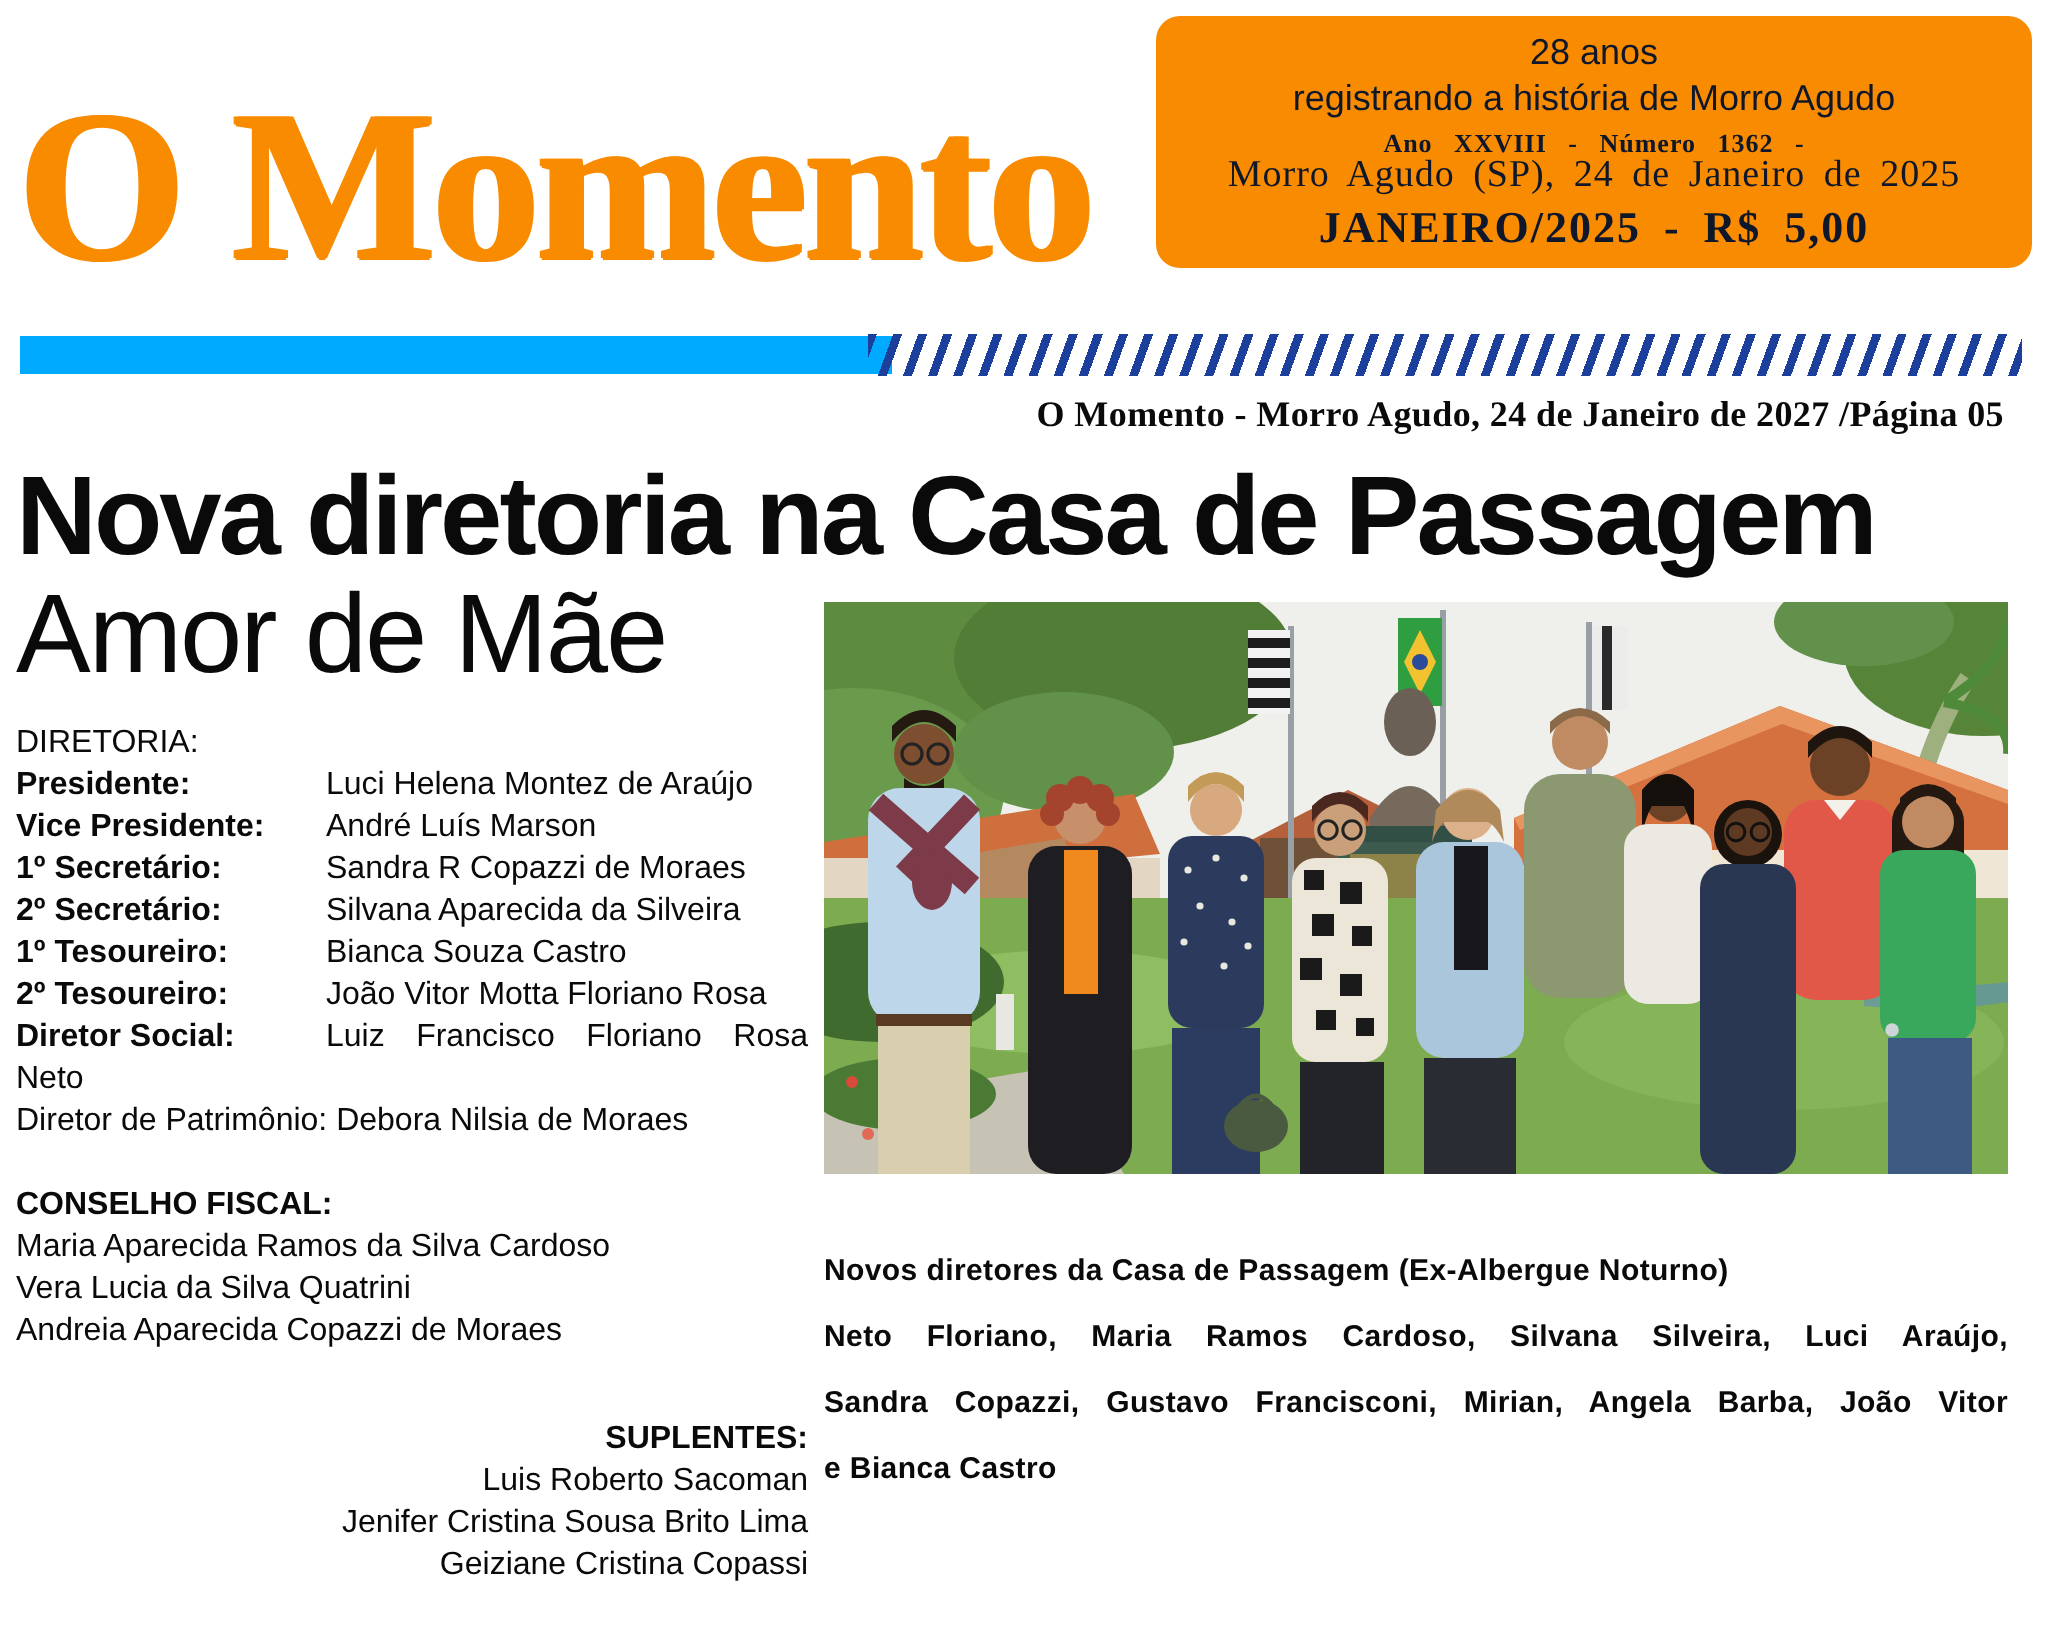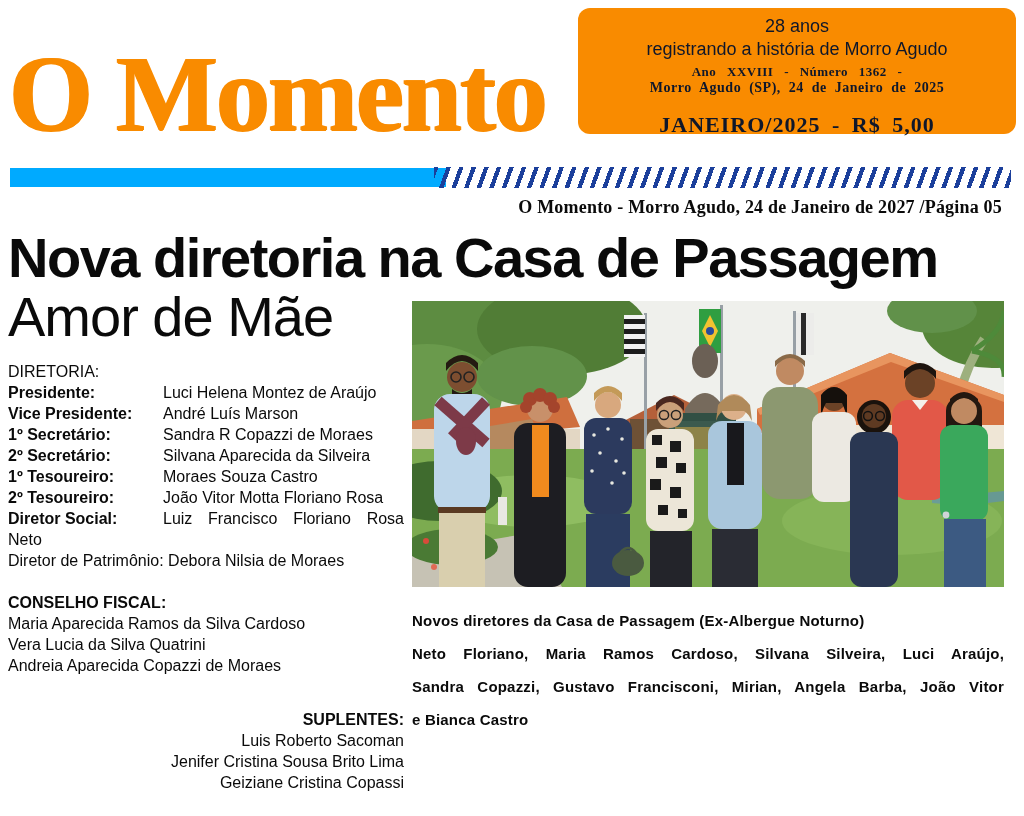--- a/index.html
+++ b/index.html
@@ -28,26 +28,26 @@
     text-align:center;padding-top:7px;
   }
   .info-box .tag1{font-size:18px;line-height:23px;}
   .info-box .tag2{font-size:18px;line-height:23px;}
   .info-box .ed{
     font-family:"Liberation Serif",serif;font-weight:700;
     font-size:13px;line-height:16px;word-spacing:7px;letter-spacing:.5px;
     margin-top:3px;
   }
   .info-box .ed2{
-    font-family:"Liberation Serif",serif;font-weight:700;
-    font-size:14px;line-height:16px;word-spacing:4px;letter-spacing:.5px;
+    font-family:"Liberation Serif",serif;font-weight:400;
+    font-size:19px;line-height:16px;word-spacing:4px;letter-spacing:.5px;
   }
   .info-box .price{
     font-family:"Liberation Serif",serif;font-weight:700;
-    font-size:22px;line-height:26px;margin-top:16px;
+    font-size:22px;line-height:26px;margin-top:5px;
     letter-spacing:1px;word-spacing:5px;
   }
   .stripe-bar{position:absolute;top:168px;left:10px;right:13px;height:19px;display:flex;}
   .stripe-bar .solid{width:436px;background:var(--bar-blue);}
   .stripe-bar .slashes{
     flex:1;margin-left:-12px;height:21px;margin-top:-1px;
     background:repeating-linear-gradient(110deg,var(--slash-navy) 0 4.2px,transparent 4.2px 11.8px);
   }
   .dateline{
     position:absolute;top:197px;right:22px;
@@ -77,21 +77,21 @@
   .kv{display:flex;}
   .kv .lbl{font-weight:700;width:155px;flex:none;}
   .kv .val{flex:1;}
   .wrap-row{text-align:justify;}
   .wrap-row .lbl{float:left;width:155px;font-weight:700;}
   .inline-row .lbl{font-weight:400;}
   .gap{height:21px;}
 
   
   .photo{display:block;width:592px;height:286px;}
-  .caption{margin-top:17px;width:592px;}
+  .caption{margin-top:32px;width:592px;}
   .caption p{
     font-weight:700;font-size:15px;line-height:33px;
     letter-spacing:.2px;
   }
   .caption p.just{text-align:justify;text-align-last:justify;}
 </style>
 </head>
 <body>
 
 <div class="masthead">
@@ -134,21 +134,21 @@
       <div class="kv">
         <span class="lbl">1º Secretário:</span>
         <span class="val">Sandra R Copazzi de Moraes</span>
       </div>
       <div class="kv">
         <span class="lbl">2º Secretário:</span>
         <span class="val">Silvana Aparecida da Silveira</span>
       </div>
       <div class="kv">
         <span class="lbl">1º Tesoureiro:</span>
-        <span class="val">Moraes Souza Castro</span>
+        <span class="val">Bianca Souza Castro</span>
       </div>
       <div class="kv">
         <span class="lbl">2º Tesoureiro:</span>
         <span class="val">João Vitor Motta Floriano Rosa</span>
       </div>
 
       <p class="wrap-row">
         <span class="lbl">Diretor Social:</span><span>Luiz Francisco Floriano Rosa Neto</span>
       </p>
 

